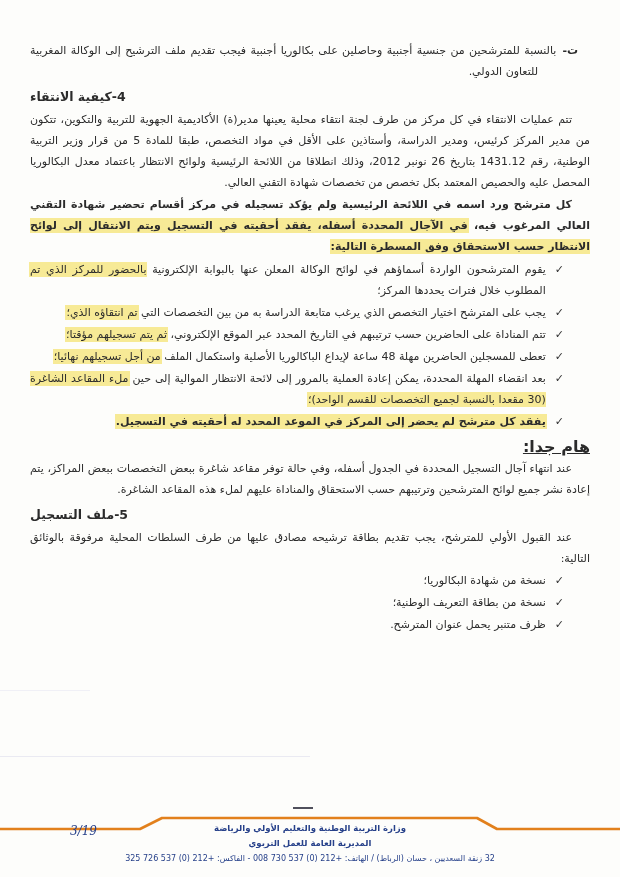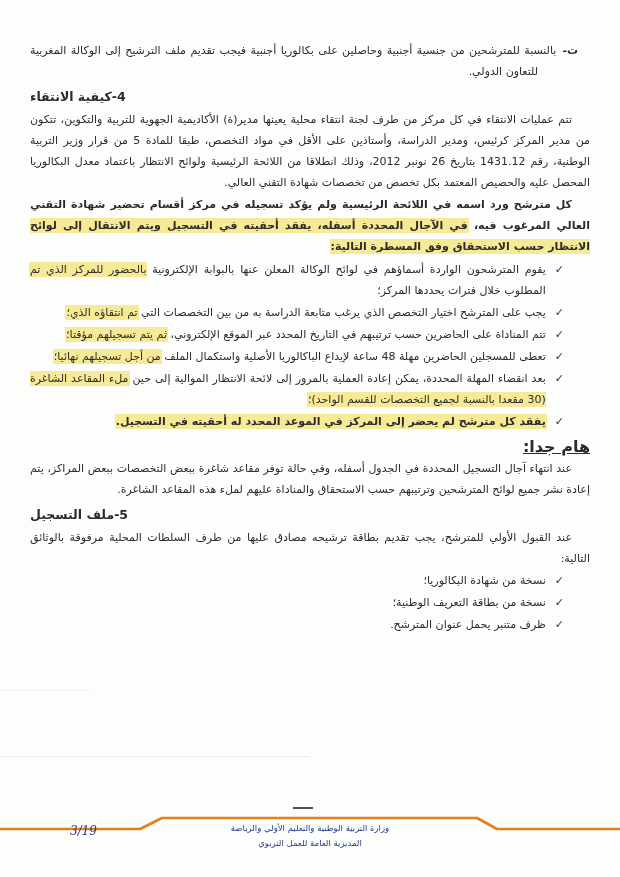--- a/index.html
+++ b/index.html
@@ -46,21 +46,21 @@
   .ribbon{position:absolute;left:0;top:20px;width:620px;height:20px;display:block;}
   .ribbon path{fill:none;stroke:var(--accent-orange);stroke-width:2.6;stroke-linejoin:round;}
   .page-number{
     position:absolute;left:34px;top:29px;
     font-family:"DejaVu Serif",serif;font-style:italic;
     font-size:12px;color:var(--navy);margin-left:36px;
   }
   .ministry{
     position:absolute;left:0;right:0;top:26px;
     text-align:center;color:var(--navy);
-    font-weight:normal;font-size:8.5px;line-height:15px;
+    font-weight:bold;font-size:8.5px;line-height:15px;
   }
   .footer-address{
     position:absolute;left:0;right:0;top:58px;
     text-align:center;color:var(--navy);
     font-size:8px;line-height:12px;
     direction:rtl;
   }
 </style>
 </head>
 <body>
@@ -138,15 +138,16 @@
   <div class="footer">
     <div class="center-dash"></div>
     <svg class="ribbon" viewBox="0 0 620 20" xmlns="http://www.w3.org/2000/svg" aria-hidden="true">
       <path d="M0,14 L140,14 L162,3 L477,3 L497,14 L620,14"></path>
     </svg>
     <div class="page-number">3/19</div>
     <div class="ministry">
       <div>وزارة التربية الوطنية والتعليم الأولي والرياضة</div>
       <div>المديرية العامة للعمل التربوي</div>
     </div>
+    <div class="footer-address">32 زنقة السعديين ، حسان (الرباط) / الهاتف: +212 (0) 537 730 008 - الفاكس: +212 (0) 537 726 325</div>
   </div>
 
 </div>
 
 </body></html>

